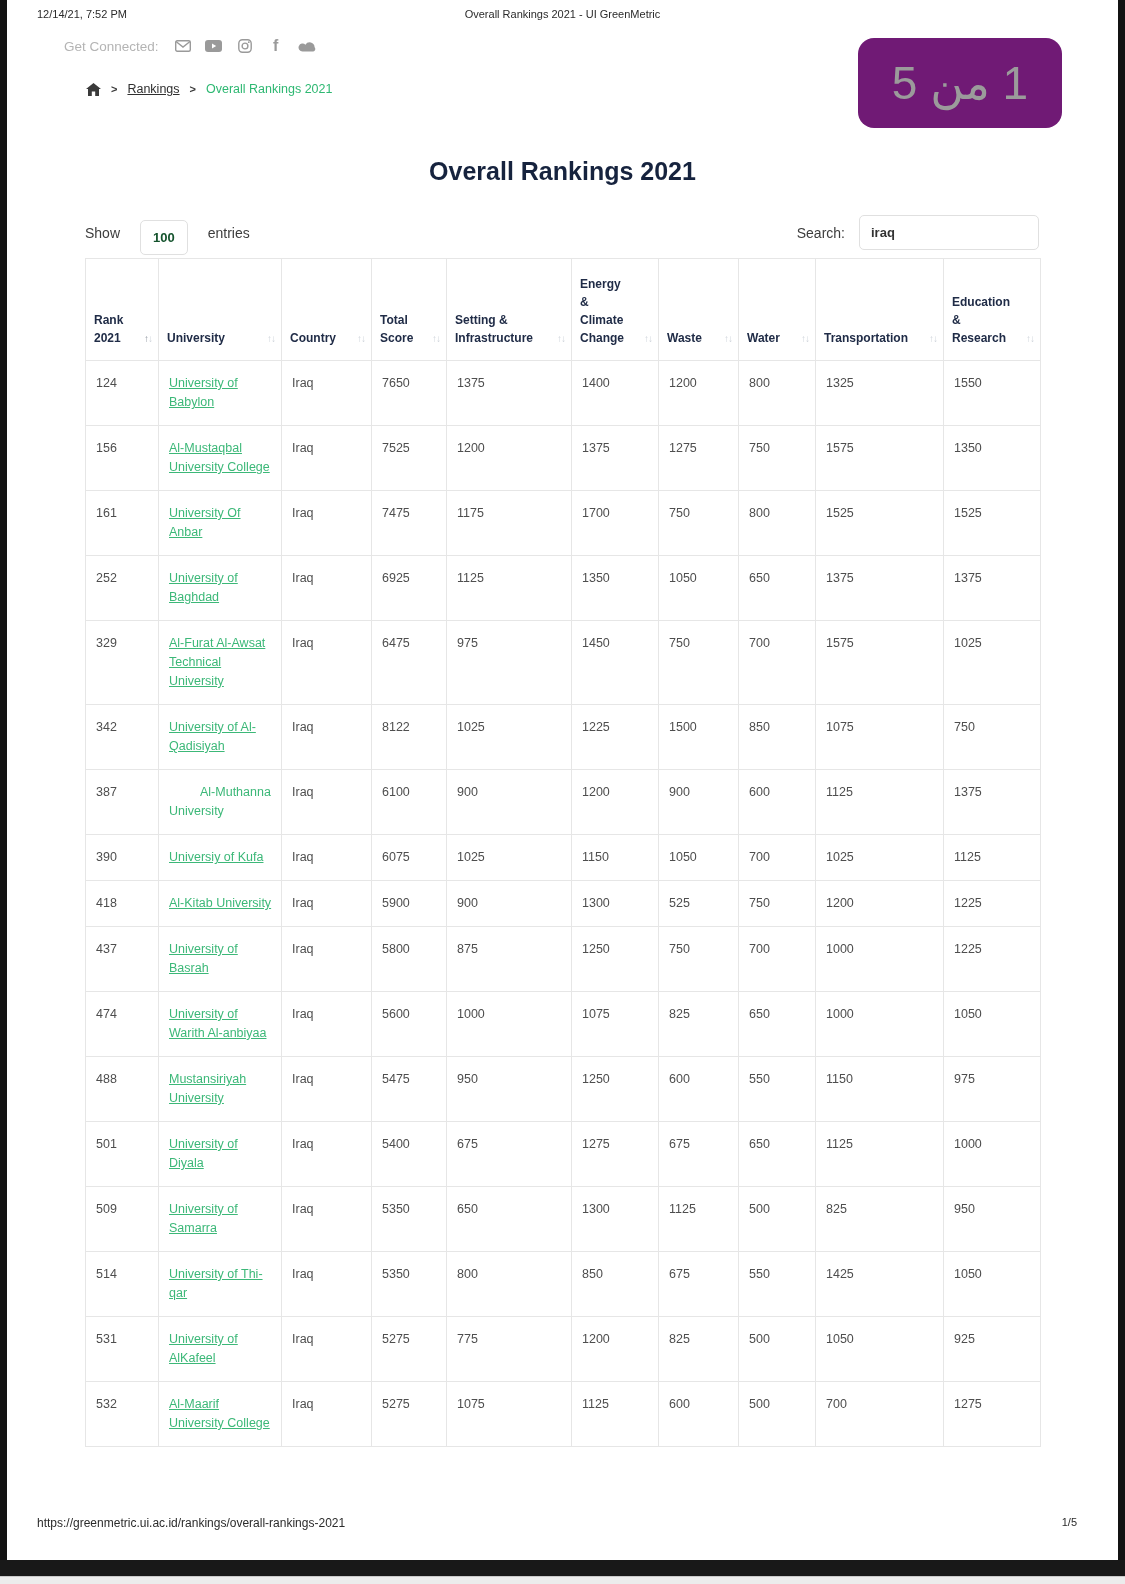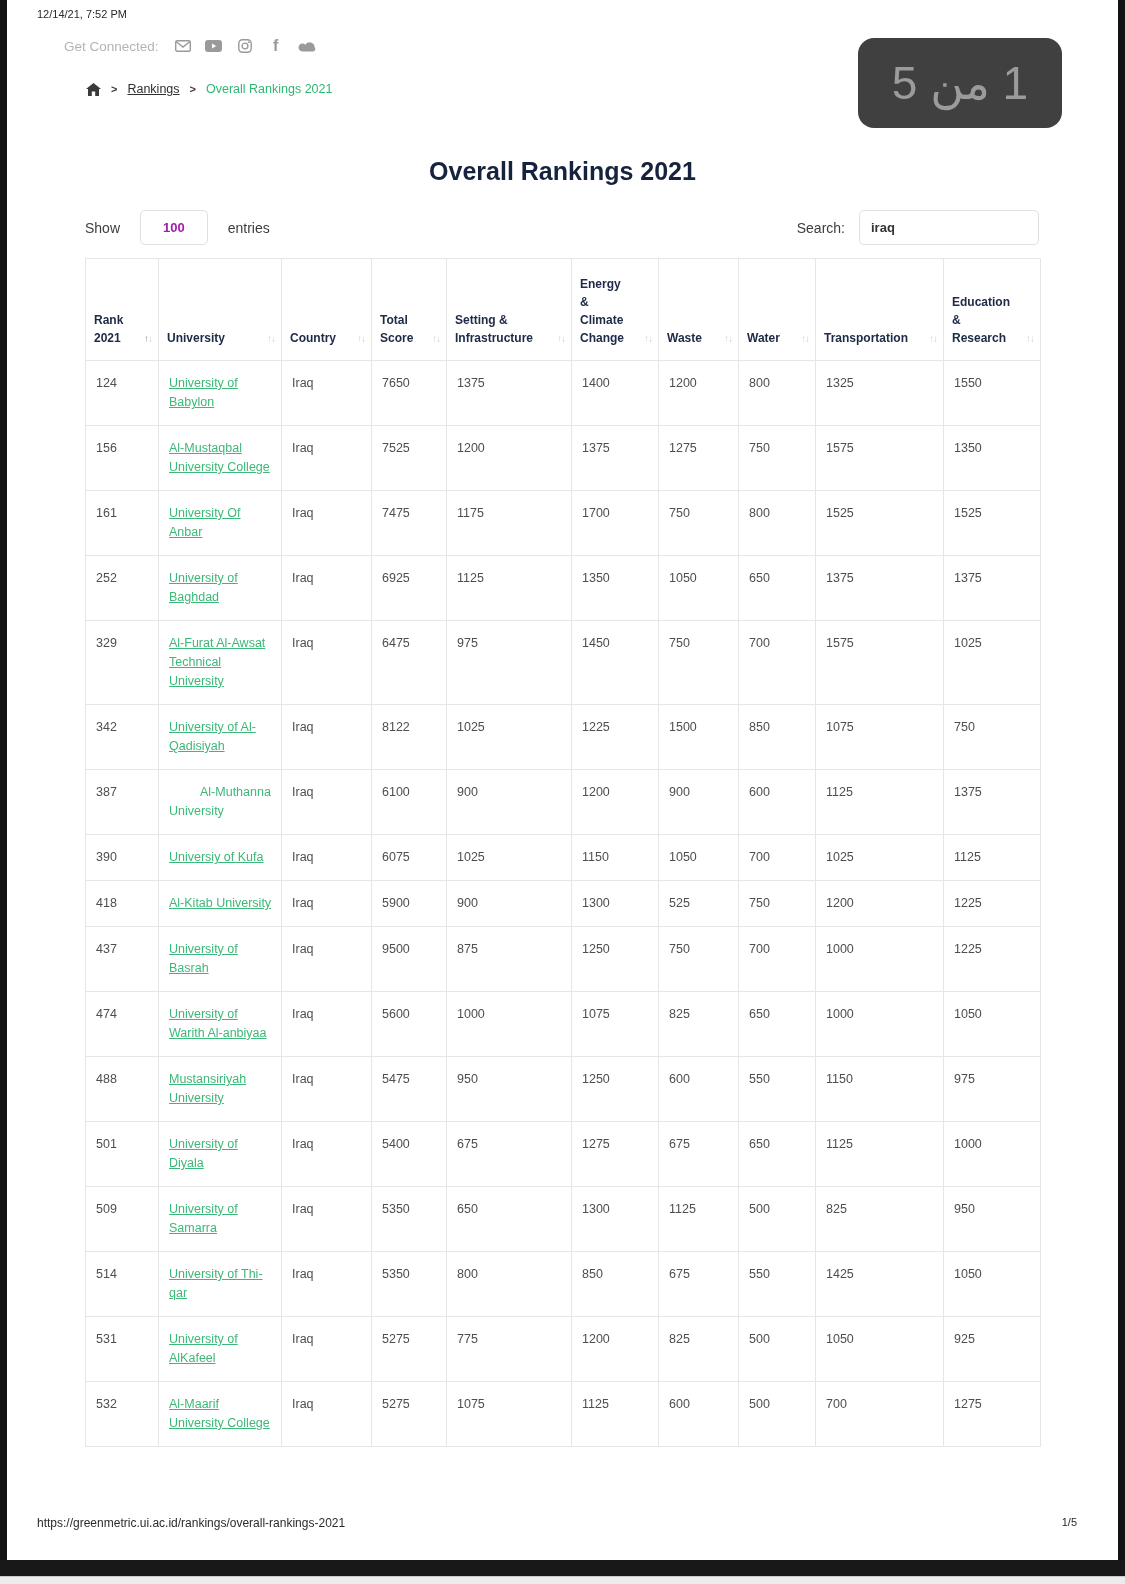--- a/index.html
+++ b/index.html
@@ -12,35 +12,35 @@
 
   .print-date { position:absolute; left:37px; top:8px; font-size:11px; color:#2b2b2b; }
   .print-title { position:absolute; left:0; right:0; top:8px; text-align:center; font-size:11px; color:#2b2b2b; }
 
   .get-connected { position:absolute; left:64px; top:38px; display:flex; align-items:center; gap:13px; }
   .get-connected .gc-label { font-size:13.5px; color:#b4b4b4; margin-right:2px; }
   .soc { display:inline-flex; align-items:center; justify-content:center; width:18px; height:16px; color:#9a9a9a; }
   .soc svg { display:block; }
   .fb-f { font-size:16px; font-weight:700; color:#9a9a9a; line-height:1; }
 
-  .page-indicator { position:absolute; right:63px; top:38px; width:204px; height:90px; background:#404040; border-radius:16px;
+  .page-indicator { position:absolute; right:63px; top:38px; width:204px; height:90px; background:#701a75; border-radius:16px;
     display:flex; align-items:center; justify-content:center; color:#9b9b9b; font-size:46px; direction:rtl; letter-spacing:2px; }
 
   .breadcrumb { position:absolute; left:86px; top:82px; display:flex; align-items:center; gap:10px; font-size:12.5px; }
   .breadcrumb .sep { color:#3a3a3a; font-size:11px; font-weight:700; }
   .bc-home { display:inline-flex; align-items:center; }
   .bc-link { color:#2f2f2f; }
   .bc-current { color:#2eb872; text-decoration:none; }
 
   .main-title { position:absolute; left:0; right:0; top:157px; text-align:center; font-size:25px; font-weight:700; color:#16233e; }
 
   .controls { position:absolute; left:85px; right:86px; top:210px; display:flex; justify-content:space-between; align-items:center; }
   .show-wrap { display:flex; align-items:center; gap:20px; font-size:14px; color:#3d3d3d; }
   .entries-box { min-width:47px; height:35px; border:1px solid #e0e0e0; border-radius:5px; display:flex; align-items:center; justify-content:center;
-    font-size:13px; font-weight:700; color:#a21caf; padding:0 22px; }
+    font-size:13px; font-weight:700; color:#14532d; padding:0 12px;margin-top:10px; }
   .search-wrap { display:flex; align-items:center; gap:14px; font-size:14px; color:#3d3d3d;margin-left:32px; }
   .search-input { width:180px; height:35px; border:1px solid #e0e0e0; border-radius:5px; padding:0 11px; font-size:13px; font-weight:700;
     color:#333; font-family:"Liberation Sans", sans-serif; outline:none; background:#fff; }
 
   .table-wrap { position:absolute; left:85px; top:258px; width:956px; }
   table.rankings { width:956px; border-collapse:collapse; table-layout:fixed; }
   .rankings th, .rankings td { border:1px solid #e6e6e6; background:#fff; }
   .rankings th { position:relative; vertical-align:bottom; text-align:left; padding:16px 26px 13px 8px;
     font-size:12px; font-weight:700; color:#202c47; line-height:1.5; }
   .rankings td { vertical-align:top; padding:13px 8px 13px 10px; font-size:12.5px; color:#4e4e4e; line-height:1.52; }
@@ -60,20 +60,21 @@
   .bottom-strip { position:absolute; left:0; right:0; top:1576px; height:8px; background:#ececec; border-top:1px solid #c9c9c9; z-index:40; }
 </style>
 </head>
 <body>
 
 <div class="page">
   <div class="edge left"></div>
   <div class="edge right"></div>
 
   <div class="print-date">12/14/21, 7:52 PM</div>
+  <div class="print-title">Overall Rankings 2021 - UI GreenMetric</div>
 
   <div class="get-connected">
     <span class="gc-label">Get Connected:</span>
     <span class="soc">
       <svg width="16" height="12" viewBox="0 0 16 12">
           <rect x="0.7" y="0.7" width="14.6" height="10.6" rx="1.5" fill="none" stroke="#9a9a9a" stroke-width="1.4"></rect>
           <path d="M1 1.5 L8 7 L15 1.5" fill="none" stroke="#9a9a9a" stroke-width="1.4"></path>
         </svg>
     </span>
     <span class="soc">
@@ -261,21 +262,21 @@
             <td>1300</td>
             <td>525</td>
             <td>750</td>
             <td>1200</td>
             <td>1225</td>
           </tr>
           <tr>
             <td>437</td>
             <td><a href="#" class="uni-link">University of Basrah</a></td>
             <td>Iraq</td>
-            <td>9500</td>
+            <td>5800</td>
             <td>875</td>
             <td>1250</td>
             <td>750</td>
             <td>700</td>
             <td>1000</td>
             <td>1225</td>
           </tr>
           <tr>
             <td>474</td>
             <td><a href="#" class="uni-link">University of Warith Al-anbiyaa</a></td>

